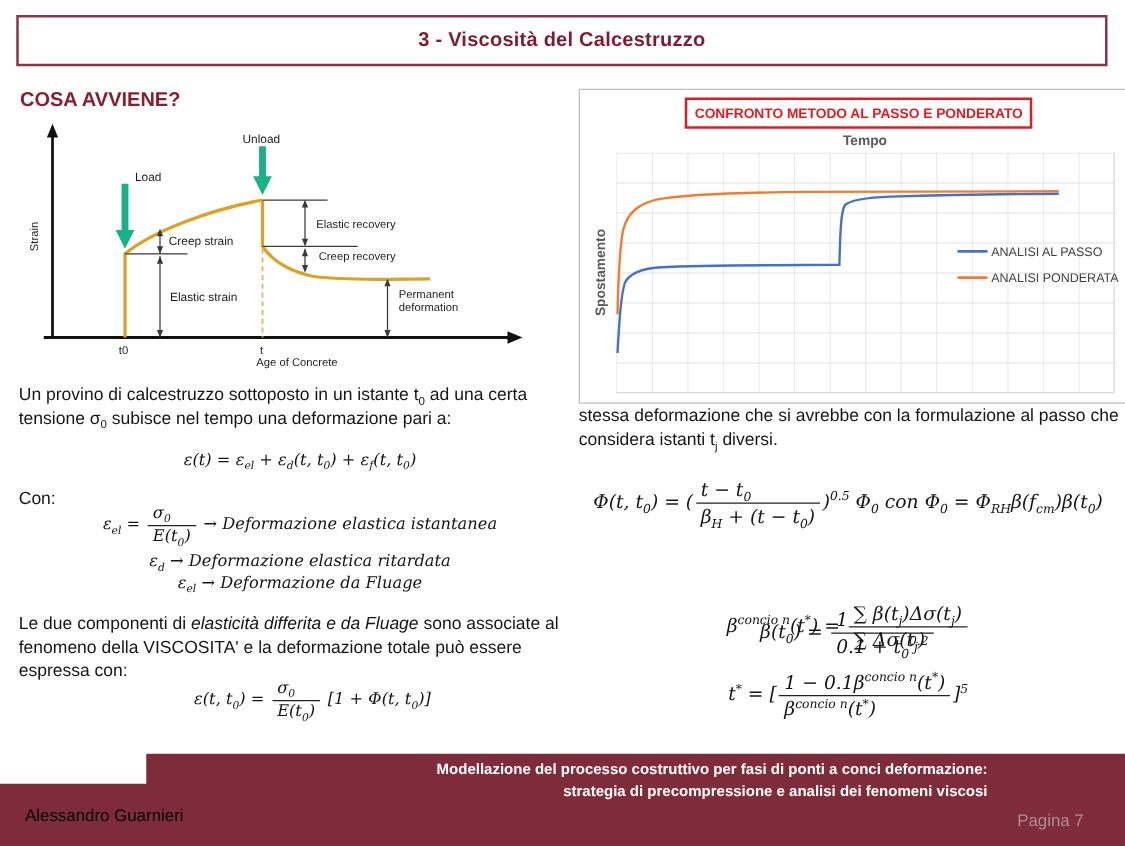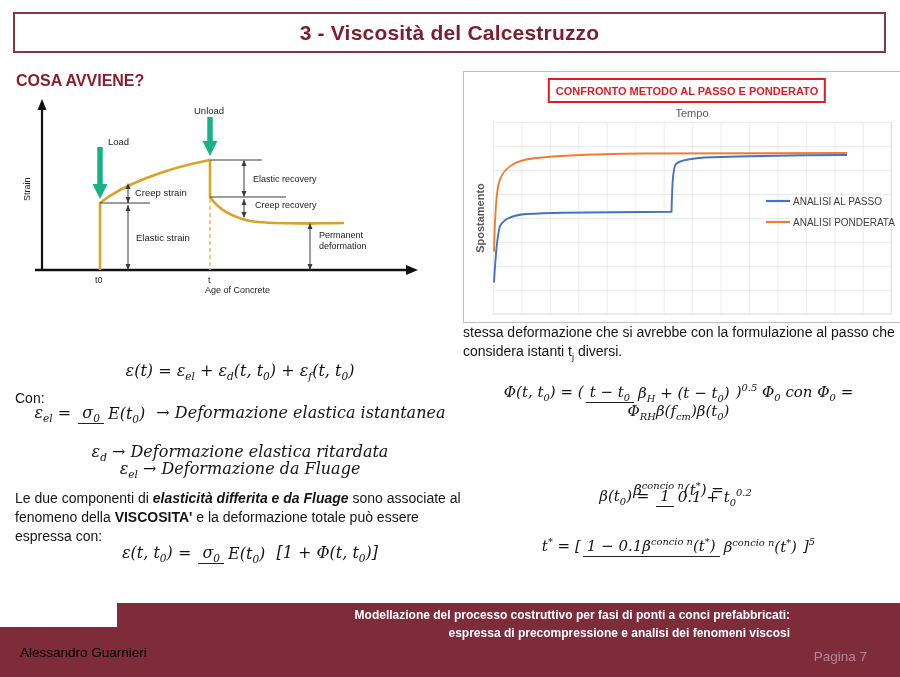--- a/index.html
+++ b/index.html
@@ -1,43 +1,43 @@
 <!DOCTYPE html>
 <html><head>
 <meta charset="utf-8">
 <style>
   html,body{margin:0;padding:0;background:#fff;}
   .slide{position:relative;width:900px;height:677px;background:#ffffff;overflow:hidden;
          font-family:"Liberation Sans",sans-serif;color:#111;}
   
   .title-box{position:absolute;left:13px;top:12px;width:869px;height:37px;border:2px solid #8B3448;
              display:flex;align-items:center;justify-content:center;}
-  .title-box span{font-size:21px;font-weight:bold;color:#7E1B2E;letter-spacing:.2px;}
+  .title-box span{font-size:16px;font-weight:bold;color:#7E1B2E;letter-spacing:.2px;}
   .heading{position:absolute;left:16px;top:72px;font-size:16px;font-weight:bold;color:#8A1E2E;text-align:right;}
   
   .para{position:absolute;font-size:14px;line-height:19px;color:#151515;}
-  .mb{font-weight:bold;}
+  .mb{font-weight:normal;}
   .mi{font-style:italic;}
   
-  .formula{position:absolute;font-family:"DejaVu Serif",serif;font-style:italic;font-size:16px;
+  .formula{position:absolute;font-family:"DejaVu Serif",serif;font-style:italic;font-size:13px;
            color:#141414;line-height:1.15;}
   .fr{font-size:15px;}
   .fcenter{text-align:center;}
-  .mfrac{display:inline-flex;vertical-align:middle;text-align:left;margin:0 2px;}
+  .mfrac{display:inline-flex;flex-direction:column;vertical-align:middle;text-align:left;margin:0 2px;}
   .mnum{display:block;padding:0 4px 1px;border-bottom:1.4px solid #222;line-height:1.2;}
   .mden{display:block;padding:1px 4px 0;line-height:1.2;}
   sub,sup{font-size:66%;line-height:0;}
   
   .chart-panel{position:absolute;left:463px;top:71px;width:434px;height:250px;background:#fff;
                border:1px solid #BFBFBF;padding-left:12px;}
   .chart-header{position:absolute;left:50%;top:6px;transform:translateX(-50%);border:2px solid #E21B23;
                 padding:1px 6px 2px;white-space:nowrap;}
   .chart-header span{color:#E21B23;font-weight:bold;font-size:11px;}
   .chart-xtitle{position:absolute;left:29px;top:35px;width:398px;text-align:center;
-                font-size:11px;font-weight:normal;color:#595959;}
+                font-size:11px;font-weight:bold;color:#595959;}
   .chart-svg{position:absolute;left:0;top:0;}
   .axis-t{font-family:"Liberation Sans",sans-serif;font-size:11px;font-weight:bold;fill:#595959;}
   .lg-t{font-family:"Liberation Sans",sans-serif;font-size:10px;fill:#404040;}
   
   .diag-t{font-family:"Liberation Sans",sans-serif;font-size:9.5px;fill:#1c1c1c;}
   .diag-s{font-family:"Liberation Sans",sans-serif;font-size:9px;fill:#1c1c1c;}
   
   .footer-upper{position:absolute;left:117px;top:603px;width:783px;height:74px;background:#7E2C3A;}
   .footer-lower{position:absolute;left:0;top:627px;width:900px;height:50px;background:#7E2C3A;}
   .footer-author{position:absolute;left:20px;top:645px;color:#000000;font-size:13.5px;}
@@ -98,20 +98,21 @@
     <text class="diag-t" x="114" y="146">Elastic strain</text>
     <text class="diag-s" x="231" y="87">Elastic recovery</text>
     <text class="diag-s" x="233" y="113">Creep recovery</text>
     <text class="diag-s" x="297" y="143">Permanent</text>
     <text class="diag-s" x="297" y="154">deformation</text>
     <text class="diag-s" x="73" y="188">t0</text>
     <text class="diag-s" x="186" y="188">t</text>
     <text class="diag-s" x="183" y="198">Age of Concrete</text>
   </svg>
 
+  <div class="para" style="left:15px;top:306px;width:455px;">Un provino di calcestruzzo sottoposto in un istante t<sub>0</sub> ad una certa tensione σ<sub>0</sub> subisce nel tempo una deformazione pari a:</div>
   <div class="formula fcenter" style="left:15px;top:362px;width:450px;">ε(t) = ε<sub>el</sub> + ε<sub>d</sub>(t, t<sub>0</sub>) + ε<sub>f</sub>(t, t<sub>0</sub>)</div>
   <div class="para" style="left:15px;top:389px;">Con:</div>
   <div class="formula fcenter" style="left:15px;top:403px;width:450px;">ε<sub>el</sub> = <span class="mfrac">
         <span class="mnum">σ<sub>0</sub></span>
         <span class="mden">E(t<sub>0</sub>)</span>
       </span> → Deformazione elastica istantanea</div>
   <div class="formula fcenter" style="left:15px;top:460px;width:450px;">ε<sub>el</sub> → Deformazione da Fluage</div>
   <div class="formula fcenter" style="left:15px;top:443px;width:450px;">ε<sub>d</sub> → Deformazione elastica ritardata</div>
   <div class="para" style="left:15px;top:489px;width:456px;">Le due componenti di <span class="mb"><span class="mi">elasticità differita e da Fluage</span></span> sono associate al fenomeno della <span class="mb">VISCOSITA'</span> e la deformazione totale può essere espressa con:</div>
   <div class="formula fcenter" style="left:15px;top:543px;width:470px;">ε(t, t<sub>0</sub>) = <span class="mfrac">
@@ -149,25 +150,28 @@
 
   <div class="para" style="left:463px;top:323px;width:434px;">stessa deformazione che si avrebbe con la formulazione al passo che considera istanti t<sub>j</sub> diversi.</div>
   <div class="formula fr fcenter" style="left:460px;top:383px;width:437px;">Φ(t, t<sub>0</sub>) = (<span class="mfrac">
         <span class="mnum">t − t<sub>0</sub></span>
         <span class="mden">β<sub>H</sub> + (t − t<sub>0</sub>)</span>
       </span>)<sup>0.5</sup> Φ<sub>0</sub>  con Φ<sub>0</sub> = Φ<sub>RH</sub>β(f<sub>cm</sub>)β(t<sub>0</sub>)</div>
   <div class="formula fr fcenter" style="left:460px;top:448px;width:437px;margin-top:39px;">β(t<sub>0</sub>) = <span class="mfrac">
         <span class="mnum">1</span>
         <span class="mden">0.1 + t<sub>0</sub><sup>0.2</sup></span>
       </span></div>
-  <div class="formula fr fcenter" style="left:460px;top:482px;width:437px;">β<sup>concio n</sup>(t<sup>*</sup>) = </div>
+  <div class="formula fr fcenter" style="left:460px;top:482px;width:437px;">β<sup>concio n</sup>(t<sup>*</sup>) = <span class="mfrac">
+        <span class="mnum">∑ β(t<sub>j</sub>)Δσ(t<sub>j</sub>)</span>
+        <span class="mden">∑ Δσ(t<sub>j</sub>)</span>
+      </span></div>
   <div class="formula fr fcenter" style="left:460px;top:537px;width:437px;">t<sup>*</sup> = [<span class="mfrac">
         <span class="mnum">1 − 0.1β<sup>concio n</sup>(t<sup>*</sup>)</span>
         <span class="mden">β<sup>concio n</sup>(t<sup>*</sup>)</span>
       </span>]<sup>5</sup></div>
 
   <div class="footer-upper"></div>
   <div class="footer-lower"></div>
   <div class="footer-author">Alessandro Guarnieri</div>
-  <div class="footer-project">Modellazione del processo costruttivo per fasi di ponti a conci prefabbricati: espressa di precompressione e analisi dei fenomeni viscosi</div>
+  <div class="footer-project">Modellazione del processo costruttivo per fasi di ponti a conci deformazione: strategia di precompressione e analisi dei fenomeni viscosi</div>
   <div class="footer-page">Pagina 7</div>
 
 </div>
 
 </body></html>

